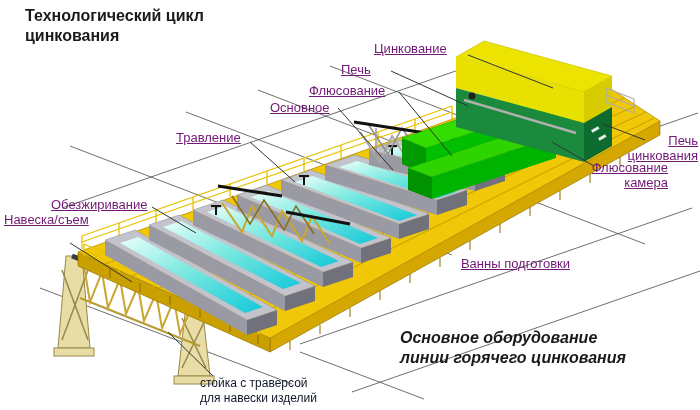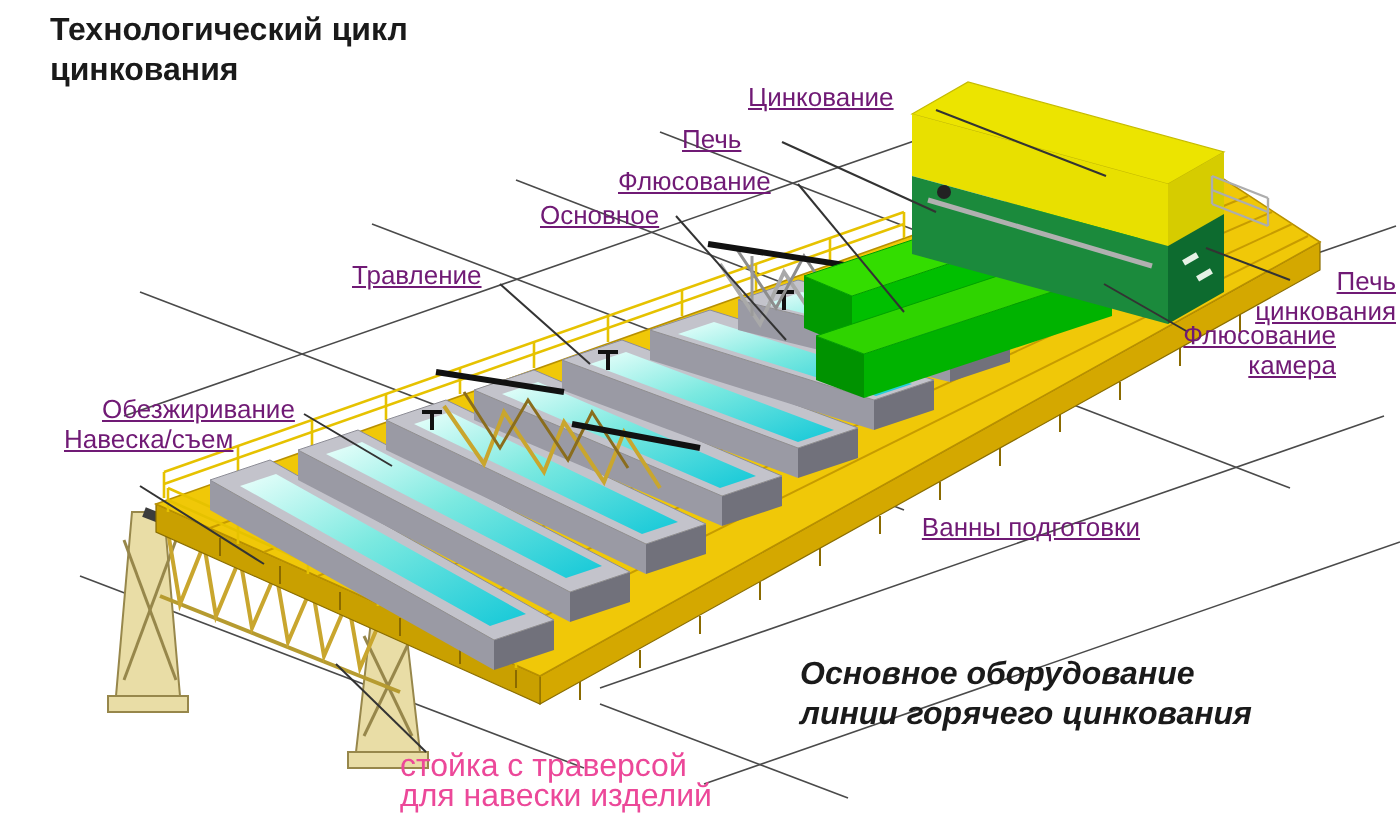--- a/index.html
+++ b/index.html
@@ -21,22 +21,22 @@
   .title{
     position:absolute;
     color:#1a1a1a;
     font-weight:bold;
     font-size:16px;
     line-height:20px;
     text-align:left;
   }
   .caption{
     position:absolute;
-    color:#ec4899;
-    font-size:16px;
+    color:#0f172a;
+    font-size:12px;
     line-height:15px;
     white-space:nowrap;
   }
   .c{text-align:right;}
 </style>
 </head>
 <body>
 
 <svg id="scene" viewBox="0 0 700 410">
   <defs>
@@ -259,21 +259,21 @@
   <span class="ln" style="display:block;">линии горячего цинкования</span>
 </div>
 
 <div class="lbl" style="left:374px;top:41px;">Цинкование</div>
 <div class="lbl" style="left:341px;top:62px;">Печь</div>
 <div class="lbl" style="left:309px;top:83px;">Флюсование</div>
 <div class="lbl" style="left:270px;top:100px;">Основное</div>
 <div class="lbl" style="left:176px;top:130px;">Травление</div>
 <div class="lbl" style="left:51px;top:197px;">Обезжиривание</div>
 
-<div class="lbl" style="left:4px;top:212px;margin-left:28px;">
+<div class="lbl" style="left:4px;top:212px;">
   <span class="ln">Навеска/съем</span>
 </div>
 
 <div class="lbl c" style="left:602px;top:133px;width:96px;">
   <span class="ln">Печь</span>
   <span class="ln">цинкования</span>
 </div>
 
 <div class="lbl c" style="left:558px;top:160px;width:110px;">
   <span class="ln">Флюсование</span>

